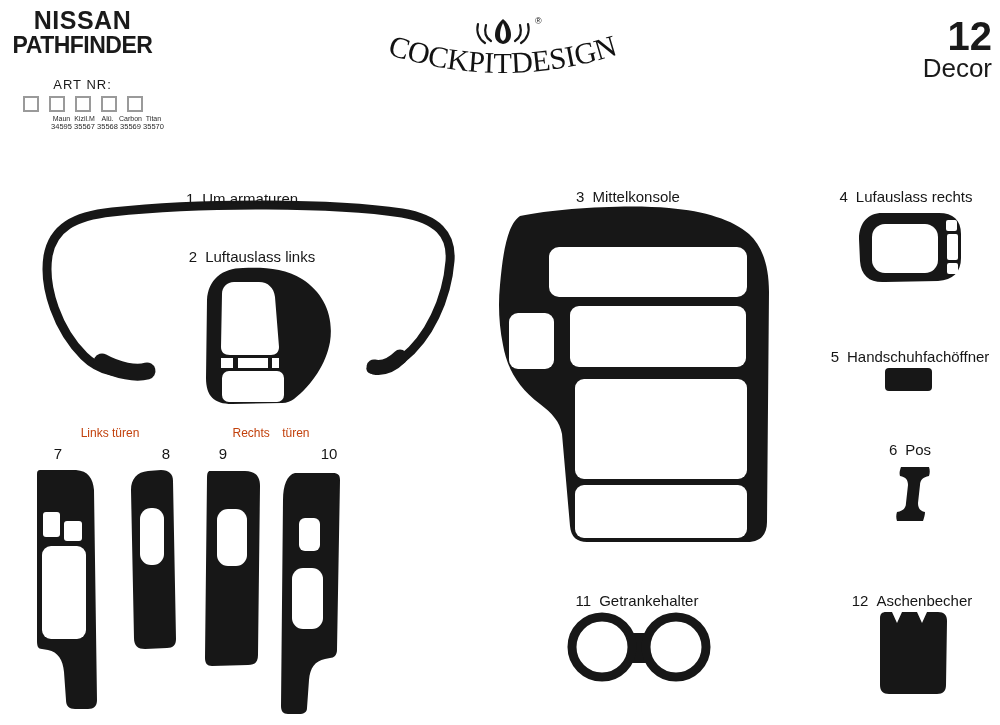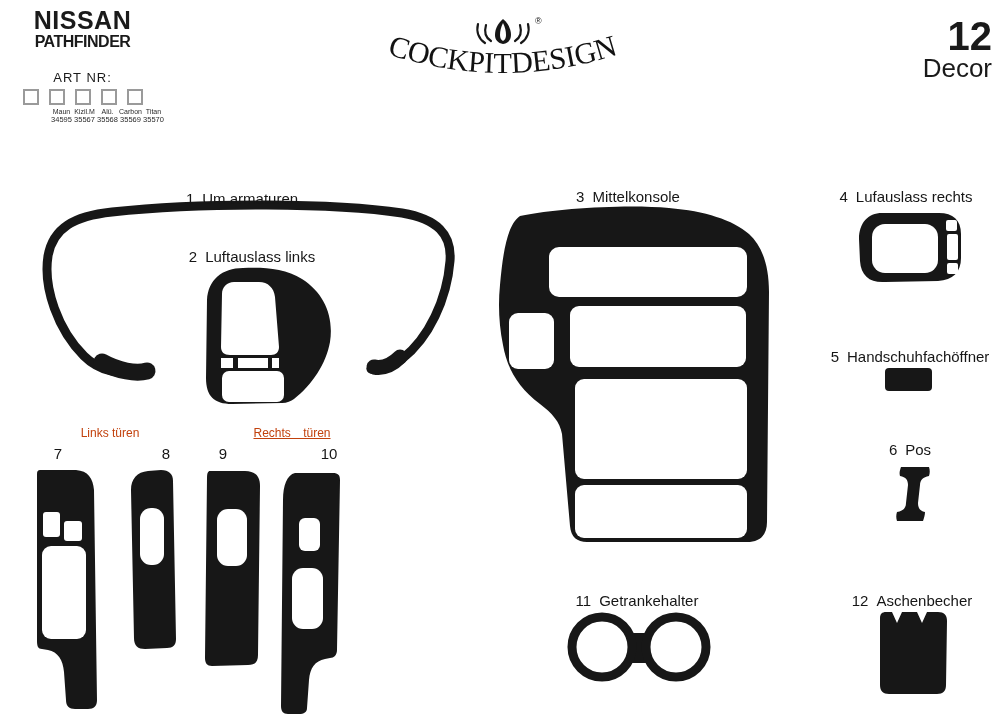--- a/index.html
+++ b/index.html
@@ -1,21 +1,21 @@
 <!DOCTYPE html>
 <html><head>
 <meta charset="utf-8">
 <style>
   html,body{margin:0;padding:0;background:#e8e8e8;}
   #page{position:relative;width:1000px;height:725px;background:#ffffff;overflow:hidden;
         font-family:"Liberation Sans", sans-serif;color:#1a1a1a;}
   
   #hdr-left{position:absolute;left:0;top:8px;width:165px;text-align:center;}
   .brand{font-size:25px;font-weight:bold;line-height:1.02;letter-spacing:.5px;}
-  .model{font-size:16px;font-weight:bold;line-height:1.02;letter-spacing:-0.5px;}
+  .model{font-size:23px;font-weight:bold;line-height:1.02;letter-spacing:-0.5px;}
   .date{font-size:21px;font-weight:bold;line-height:1.2;}
   .artnr{font-size:13px;letter-spacing:1px;margin-top:20px;}
   .cbrow{display:flex;justify-content:center;gap:10px;margin-top:4px;}
   .cb{width:12px;height:12px;border:2px solid #9a9a9a;background:#fff;}
   .finrow{display:flex;justify-content:flex-end;margin-top:3px;}
   .fincol{width:23px;text-align:center;font-size:7px;line-height:1.15;white-space:nowrap;color:#2a2a2a;}
   .fincol .fnum{font-size:7.5px;}
   
   #logo{position:absolute;left:383px;top:14px;width:240px;height:84px;}
   
@@ -197,21 +197,21 @@
   <div class="plabel" style="left:910px;top:348px;">
     <span>5</span>
       <span>Handschuhfachöffner</span>
   </div>
   <div class="plabel" style="left:910px;top:441px;">
     <span>6</span>
       <span>Pos</span>
   </div>
 
   <div class="glabel" style="left:110px;top:426px;">Links türen</div>
-  <div class="glabel ws" style="left:292px;top:426px;text-decoration:underline;">Rechts türen</div>
+  <div class="glabel ws" style="left:271px;top:426px;">Rechts türen</div>
 
   <div class="pnum" style="left:58px;top:445px;">7</div>
   <div class="pnum" style="left:166px;top:445px;">8</div>
   <div class="pnum" style="left:223px;top:445px;">9</div>
   <div class="pnum" style="left:329px;top:445px;">10</div>
 
   <div class="plabel" style="left:637px;top:592px;">
     <span>11</span>
       <span>Getrankehalter</span>
   </div>

